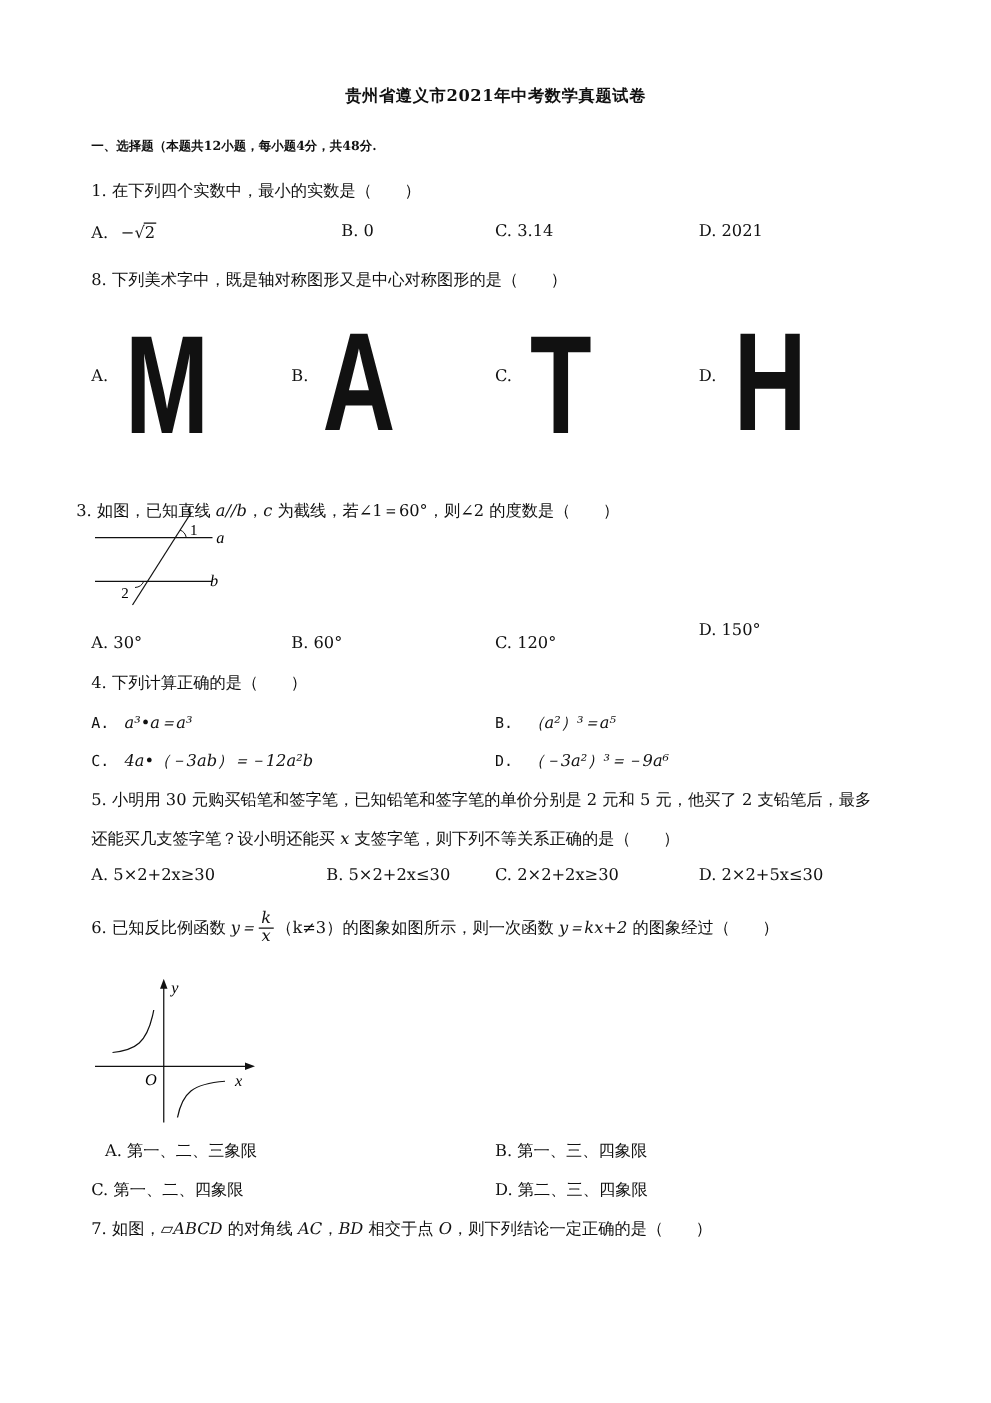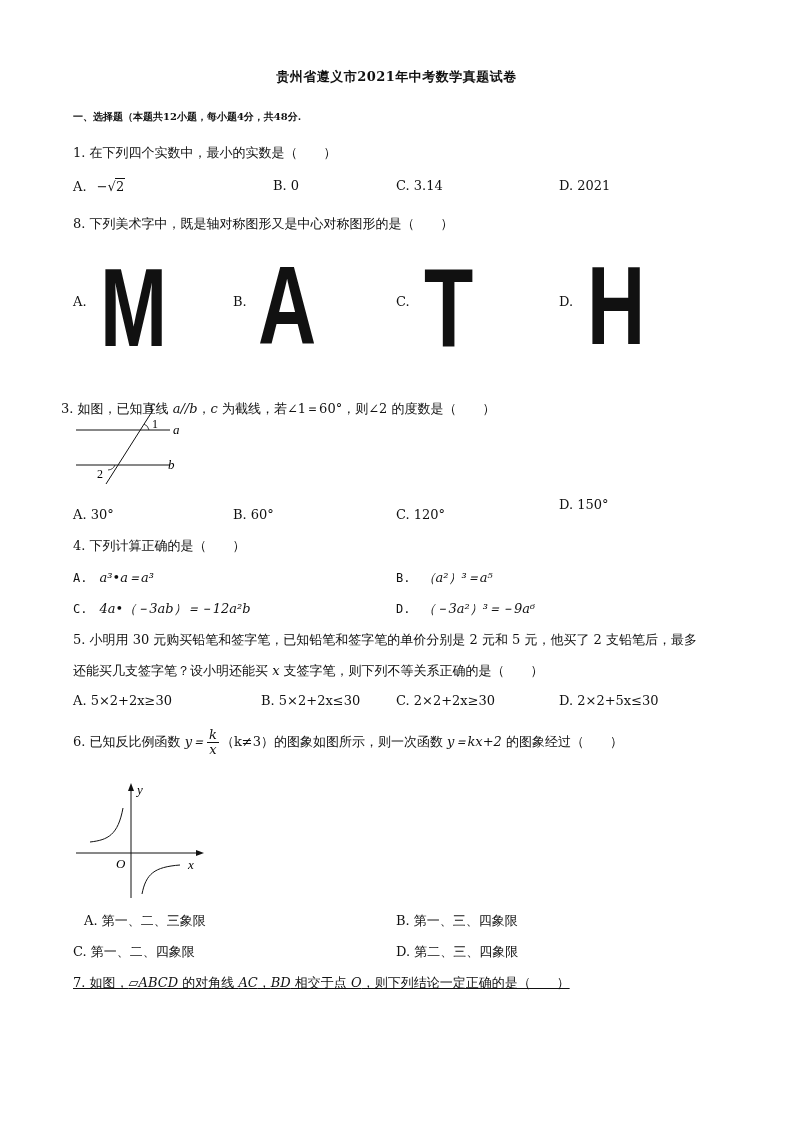--- a/index.html
+++ b/index.html
@@ -102,15 +102,15 @@
   <path d="M72,114 C76,94 84,87 110,85" fill="none" stroke="#111" stroke-width="1"></path>
   <text x="67" y="14" font-size="13" font-style="italic" font-family="Liberation Serif, serif">y</text>
   <text x="118" y="89" font-size="13" font-style="italic" font-family="Liberation Serif, serif">x</text>
   <text x="46" y="88" font-size="13" font-style="italic" font-family="Liberation Serif, serif">O</text>
 </svg>
 <div class="abs opt" style="left:84px;top:912px;text-align:center;">A. 第一、二、三象限</div>
 <div class="abs opt" style="left:396px;top:912px;">B. 第一、三、四象限</div>
 <div class="abs opt" style="left:73px;top:943px;">C. 第一、二、四象限</div>
 <div class="abs opt" style="left:396px;top:943px;">D. 第二、三、四象限</div>
 
-<div class="abs q" style="left:73px;top:974px;text-decoration:underline;">
+<div class="abs q" style="left:73px;top:974px;">
   <span>7. 如图，</span><i>▱ABCD</i><span> 的对角线 </span><i>AC</i><span>，</span><i>BD</i><span> 相交于点 </span><i>O</i><span>，则下列结论一定正确的是（　　）</span>
 </div>
 
 </body></html>

